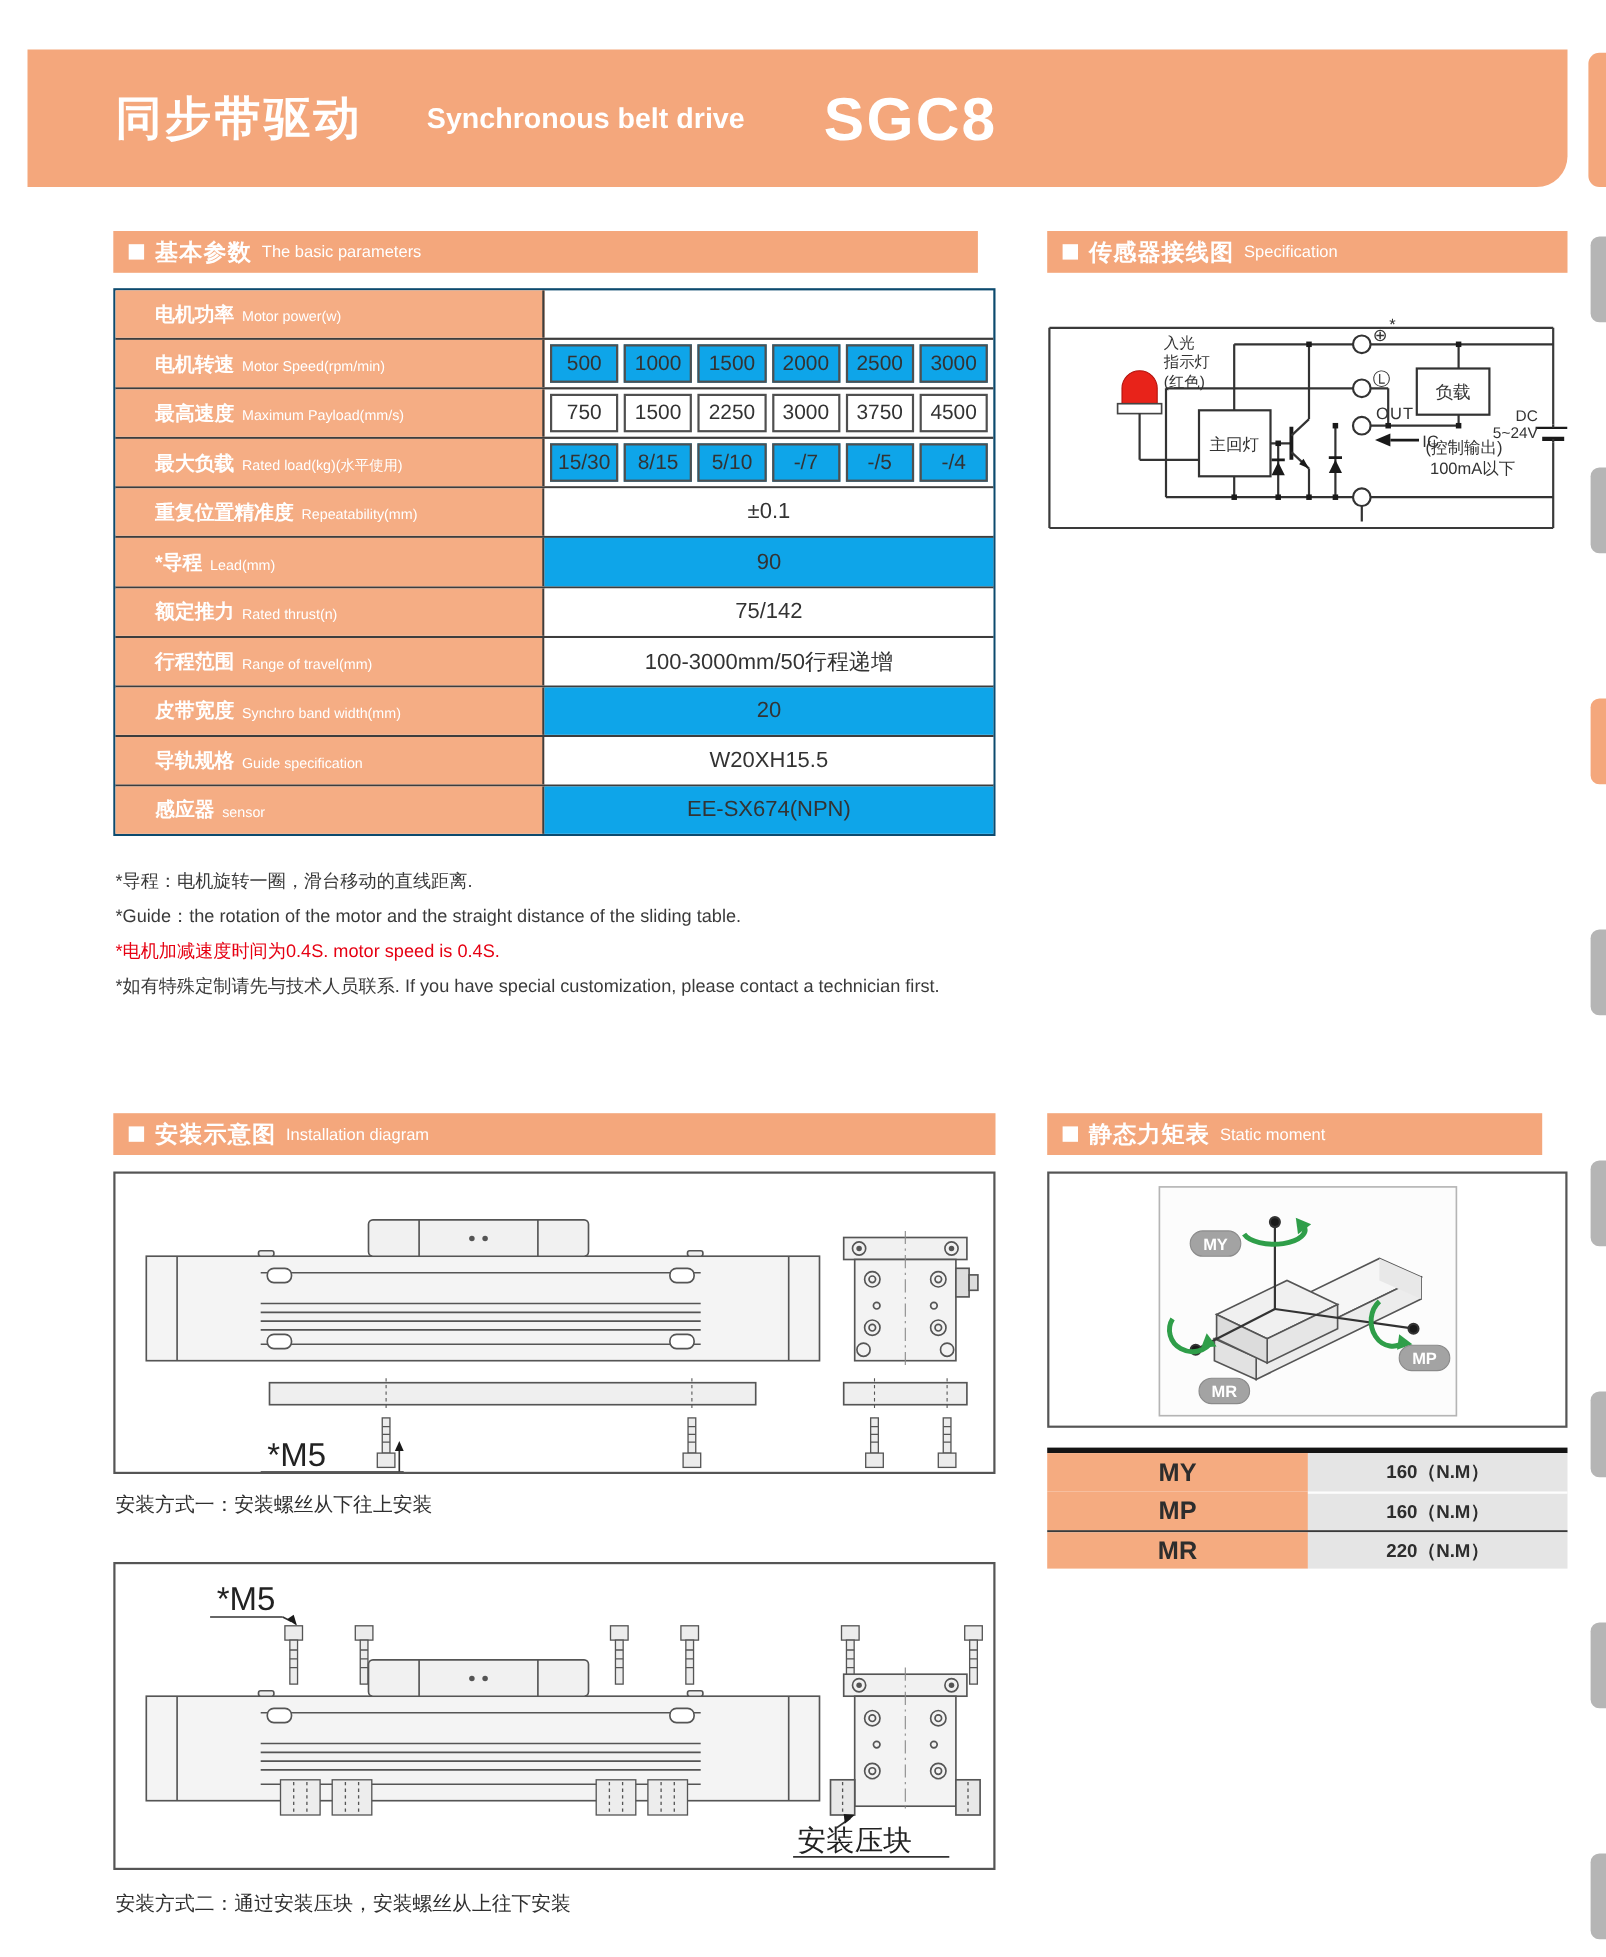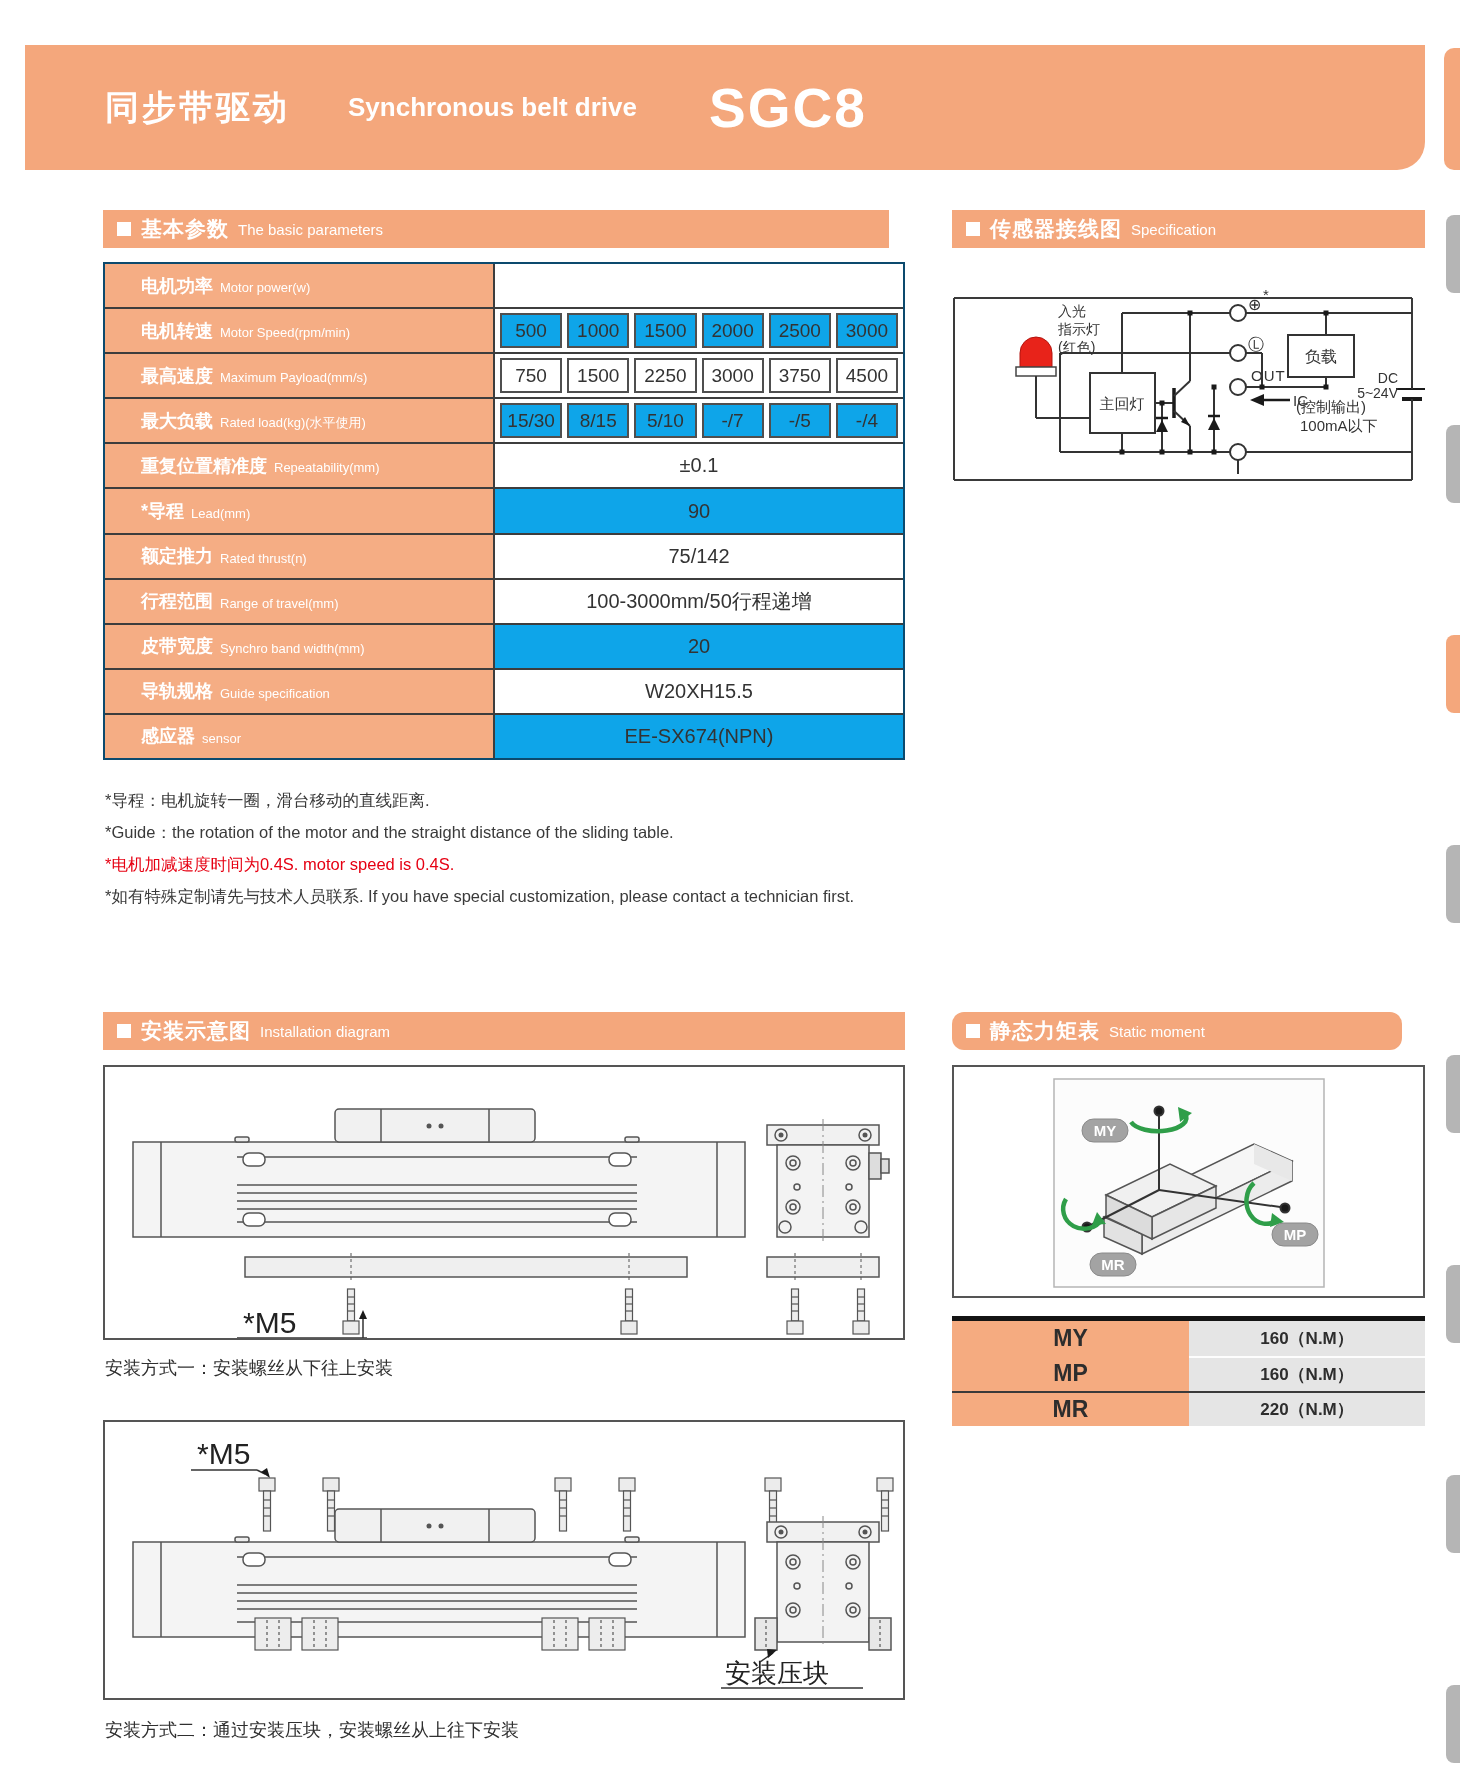--- a/index.html
+++ b/index.html
@@ -3,21 +3,21 @@
 <meta charset="utf-8">
 <style>
   * { margin:0; padding:0; box-sizing:border-box; }
   body { background:#fff; font-family:"Liberation Sans", sans-serif; }
   .page { position:relative; width:1460px; height:1779px; background:#ffffff; overflow:hidden; }
 
   
   .banner { position:absolute; left:25px; top:45px; width:1400px; height:125px;
             background:#f4a77c; border-bottom-right-radius:28px;
             display:flex; align-items:center; padding-left:80px; color:#fff; }
-  .banner .t-cn { font-size:34px; font-weight:bold; letter-spacing:3px; }
+  .banner .t-cn { font-size:42px; font-weight:bold; letter-spacing:3px; }
   .banner .t-en { font-size:26px; font-weight:bold; margin-left:58px; }
   .banner .t-model { font-size:55px; font-weight:bold; margin-left:72px; letter-spacing:2px; }
 
   
   .tab { position:absolute; left:1446px; width:14px; height:78px;
          background:#b5b5b5; border-radius:8px 0 0 8px; }
   .tab.big { left:1444px; width:16px; height:122px; background:#f4a77c; border-radius:10px 0 0 10px; }
   .tab.orange { background:#f4a77c; }
 
   
@@ -306,21 +306,21 @@
   <div class="note" style="top:790px">*导程：电机旋转一圈，滑台移动的直线距离.</div>
   <div class="note" style="top:822px">*Guide：the rotation of the motor and the straight distance of the sliding table.</div>
   <div class="note red" style="top:854px">*电机加减速度时间为0.4S.  motor speed is 0.4S.</div>
   <div class="note" style="top:886px">*如有特殊定制请先与技术人员联系.  If you have special customization, please contact a technician first.</div>
 
   <div class="secbar" style="left:103px; top:1012px; width:802px;">
     <span class="sq"></span>
     <span class="cn">安装示意图</span>
     <span class="en">Installation diagram</span>
   </div>
-  <div class="secbar" style="left:952px; top:1012px; width:450px;border-radius:12px;">
+  <div class="secbar" style="left:952px; top:1012px; width:450px;">
     <span class="sq"></span>
     <span class="cn">静态力矩表</span>
     <span class="en">Static moment</span>
   </div>
 
   <div class="dbox" style="left:103px; top:1065px; width:802px; height:275px;">
     <svg width="798" height="271" viewBox="0 0 798 271">
 
       <g stroke="#555" stroke-width="1.5" fill="none">
         <rect x="28" y="75" width="612" height="95" fill="#f4f4f4"></rect>

